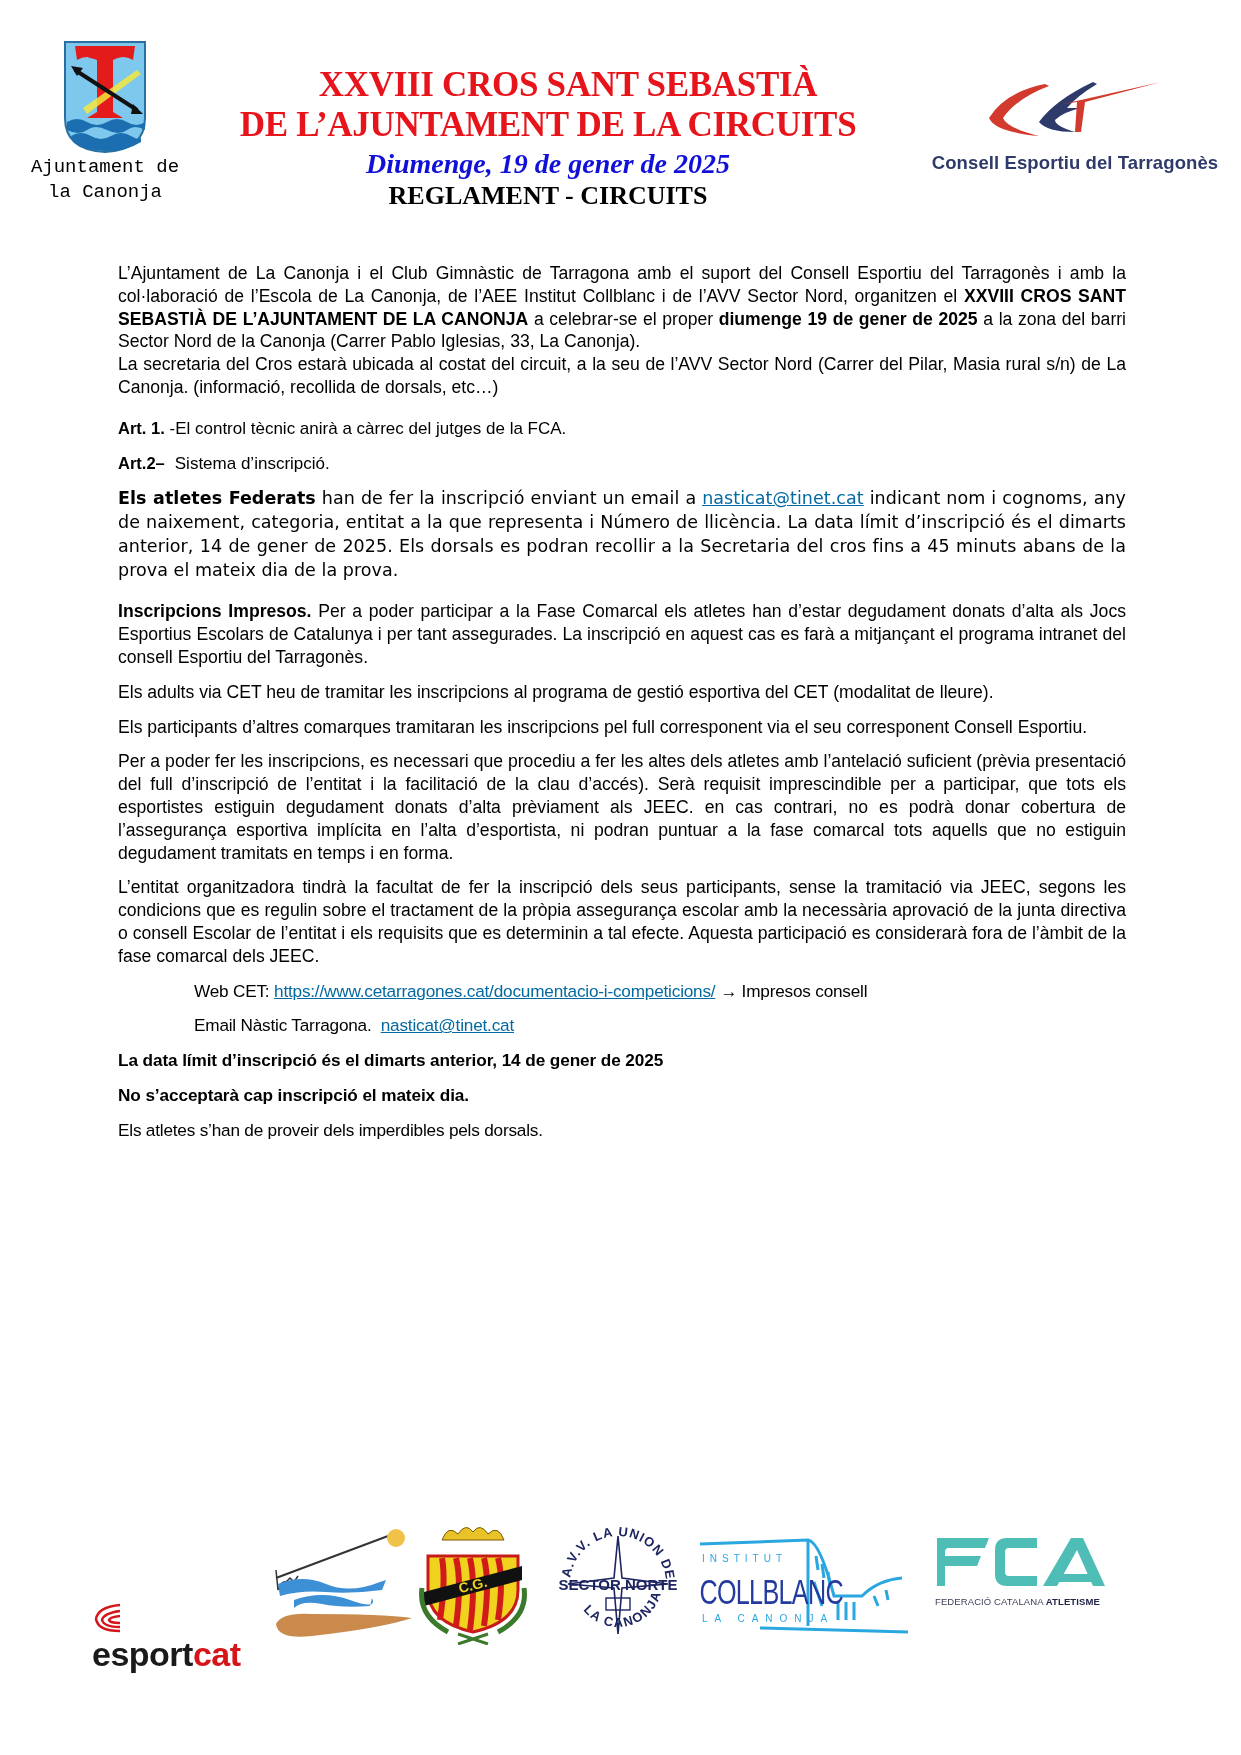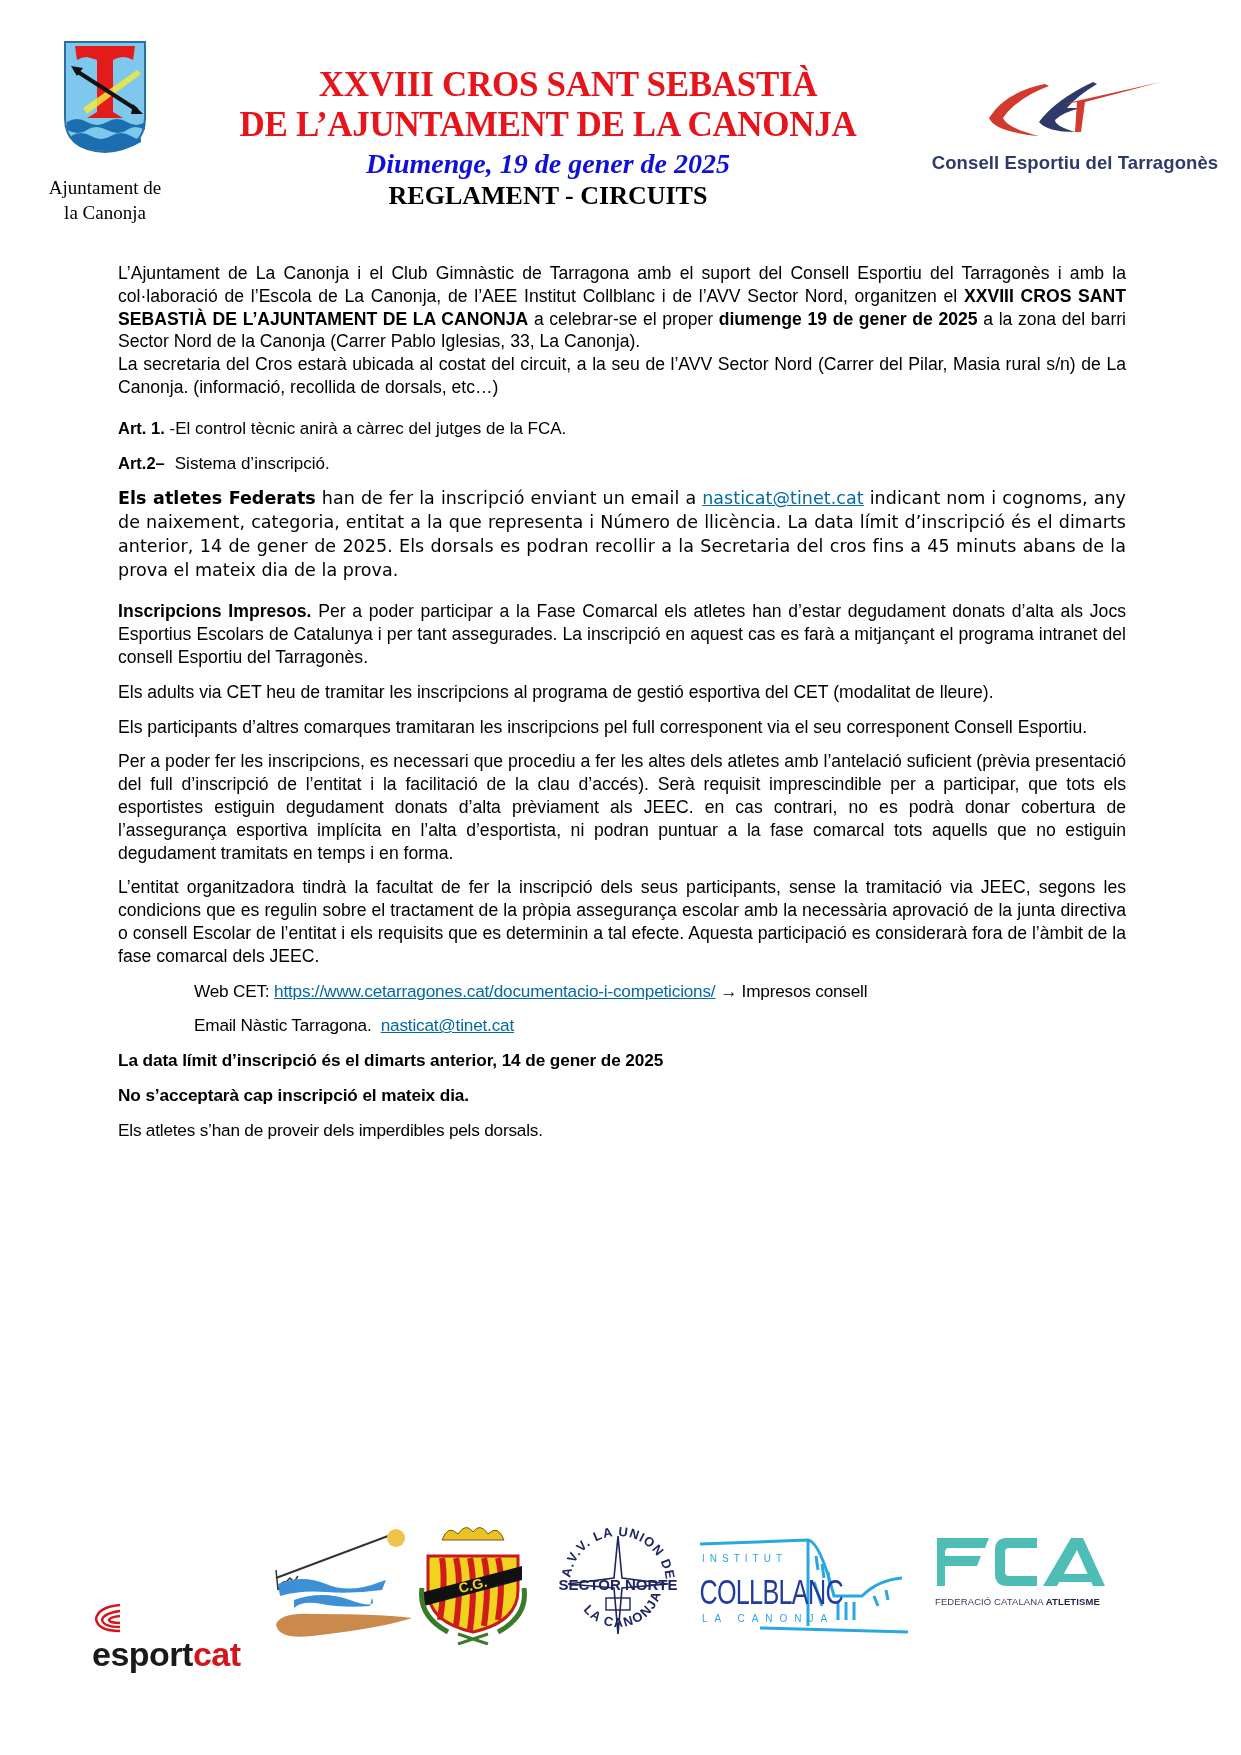--- a/index.html
+++ b/index.html
@@ -3,21 +3,21 @@
 <meta charset="utf-8">
 <style>
   * { box-sizing: border-box; margin: 0; padding: 0; }
   html, body { width: 1241px; height: 1755px; background: #ffffff; }
   body { position: relative; overflow: hidden; font-family: "Liberation Sans", sans-serif; color: #000; }
 
   
   .header { position: absolute; left: 0; top: 0; width: 1241px; height: 240px; }
   .ajunt-logo { position: absolute; left: 30px; top: 40px; width: 150px; text-align: center; }
   .ajunt-logo svg { display: block; margin: 0 auto; }
-  .ajunt-caption { font-family: Liberation Serif, serif; font-size: 19px; line-height: 25px; margin-top: 21px; color: #000; text-align: center; }
+  .ajunt-caption { font-family: Liberation Mono, monospace; font-size: 19px; line-height: 25px; margin-top: 1px; color: #000; text-align: center; }
 
   .titles { position: absolute; left: 188px; top: 58px; width: 720px; text-align: center; font-family: "Liberation Serif", serif; margin-top: 7px; }
   .title-1 { color: #e8141b; font-weight: bold; font-size: 35px; line-height: 40px; padding-left: 40px; letter-spacing: -0.3px; }
   .title-2 { color: #e8141b; font-weight: bold; font-size: 35px; line-height: 40px; letter-spacing: -0.3px; }
   .title-date { color: #1010d8; font-weight: bold; font-style: italic; font-size: 28px; line-height: 32px; margin-top: 3px; }
   .title-sub { color: #000; font-weight: bold; font-size: 26px; line-height: 32px; }
 
   .cet-logo { position: absolute; left: 930px; top: 78px; width: 290px; text-align: center; }
   .cet-caption { font-family: "Liberation Sans", sans-serif; font-size: 18.5px; color: #2e3a6a; margin-top: 6px; letter-spacing: 0.1px; font-weight: bold; }
 
@@ -65,21 +65,21 @@
       <path d="M70 64 L80 74 L68 74 Z" fill="#111"></path>
     </svg>
     <div class="ajunt-caption">
       <div>Ajuntament de</div>
       <div>la Canonja</div>
     </div>
   </div>
 
   <div class="titles">
     <div class="title-1">XXVIII CROS SANT SEBASTIÀ</div>
-    <div class="title-2">DE L’AJUNTAMENT DE LA CANONJA</div>
+    <div class="title-2">DE L’AJUNTAMENT DE LA CIRCUITS</div>
     <div class="title-date">Diumenge, 19  de gener de 2025</div>
     <div class="title-sub">REGLAMENT - CIRCUITS</div>
   </div>
 
   <div class="cet-logo">
     <svg width="180" height="64" viewBox="0 0 180 64">
       <path d="M60 6 Q20 14 4 40 Q10 54 54 58 Q22 50 18 40 Q32 20 64 8 Z" fill="#d23a2e"></path>
       <path d="M108 4 Q70 22 54 44 Q62 54 90 54 Q70 48 70 42 Q78 34 96 30 L82 30 Q92 18 112 6 Z" fill="#2e3a6a"></path>
       <path d="M78 26 L176 4 L100 24 L96 54 L90 54 L92 24 Z" fill="#d23a2e"></path>
     </svg>

